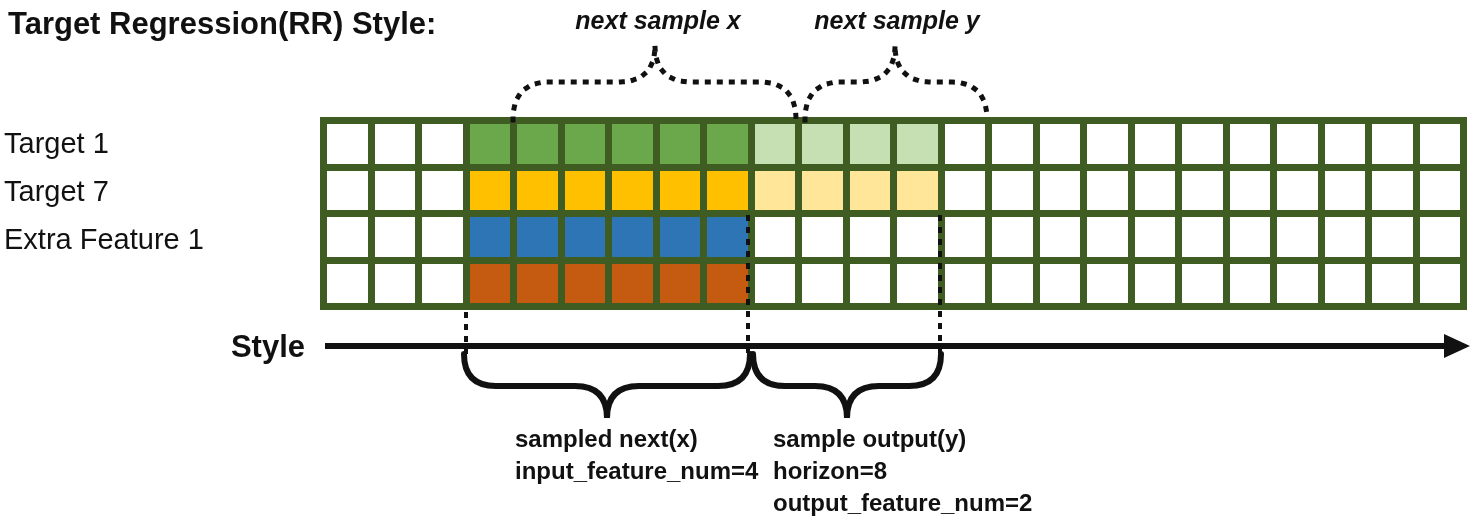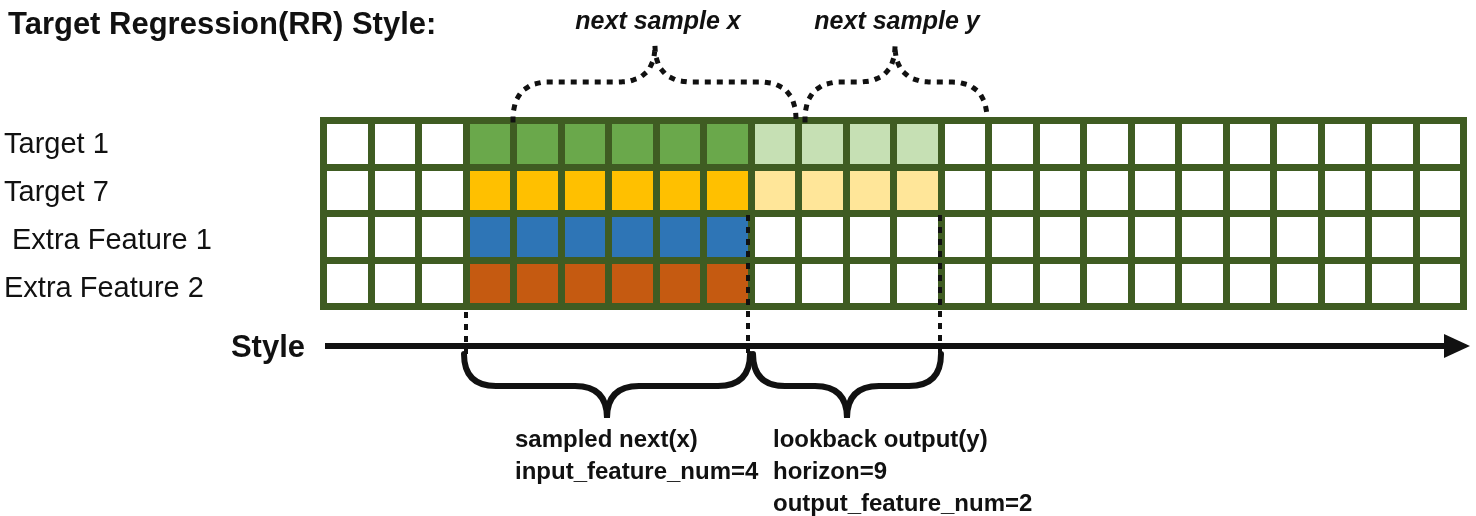--- a/index.html
+++ b/index.html
@@ -36,21 +36,21 @@
     left: 4px;
     width: 310px;
     text-align: left;
     font-size: 29px;
     font-weight: normal;
     line-height: 30px;
     white-space: nowrap;
   }
   .row-label-0 { top: 128px; }
   .row-label-1 { top: 176px; }
-  .row-label-2 { top: 224px; margin-left: 8px; }
+  .row-label-2 { top: 224px; }
   .row-label-3 { top: 272px; }
   .time-label {
     position: absolute;
     left: 0; top: 329px;
     width: 305px;
     text-align: right;
     font-size: 31px;
     font-weight: bold;
   }
   .sample-grid {
@@ -91,21 +91,20 @@
 <div class="canvas">
 
   <div class="title">Target Regression(RR) Style:</div>
 
   <div class="next-label next-x">next sample x</div>
   <div class="next-label next-y">next sample y</div>
 
   <div class="row-label row-label-0">Target 1</div>
   <div class="row-label row-label-1">Target 7</div>
   <div class="row-label row-label-2">Extra Feature 1</div>
-  <div class="row-label row-label-3">Extra Feature 2</div>
 
   <div class="sample-grid" style="background: rgb(63, 92, 34); border-color: rgb(63, 92, 34);">
       <div class="cell" style="background: rgb(255, 255, 255);"></div>
       <div class="cell" style="background: rgb(255, 255, 255);"></div>
       <div class="cell" style="background: rgb(255, 255, 255);"></div>
       <div class="cell" style="background: rgb(106, 168, 75);"></div>
       <div class="cell" style="background: rgb(106, 168, 75);"></div>
       <div class="cell" style="background: rgb(106, 168, 75);"></div>
       <div class="cell" style="background: rgb(106, 168, 75);"></div>
       <div class="cell" style="background: rgb(106, 168, 75);"></div>
@@ -218,18 +217,18 @@
   </svg>
 
   <div class="time-label">Style</div>
 
   <div class="note-block note-input">
     <div>sampled next(x)</div>
     <div>input_feature_num=4</div>
   </div>
 
   <div class="note-block note-output">
-    <div>lookback output(y)</div>
-    <div>horizon=9</div>
+    <div>sample output(y)</div>
+    <div>horizon=8</div>
     <div>output_feature_num=2</div>
   </div>
 
 </div>
 
 </body></html>

